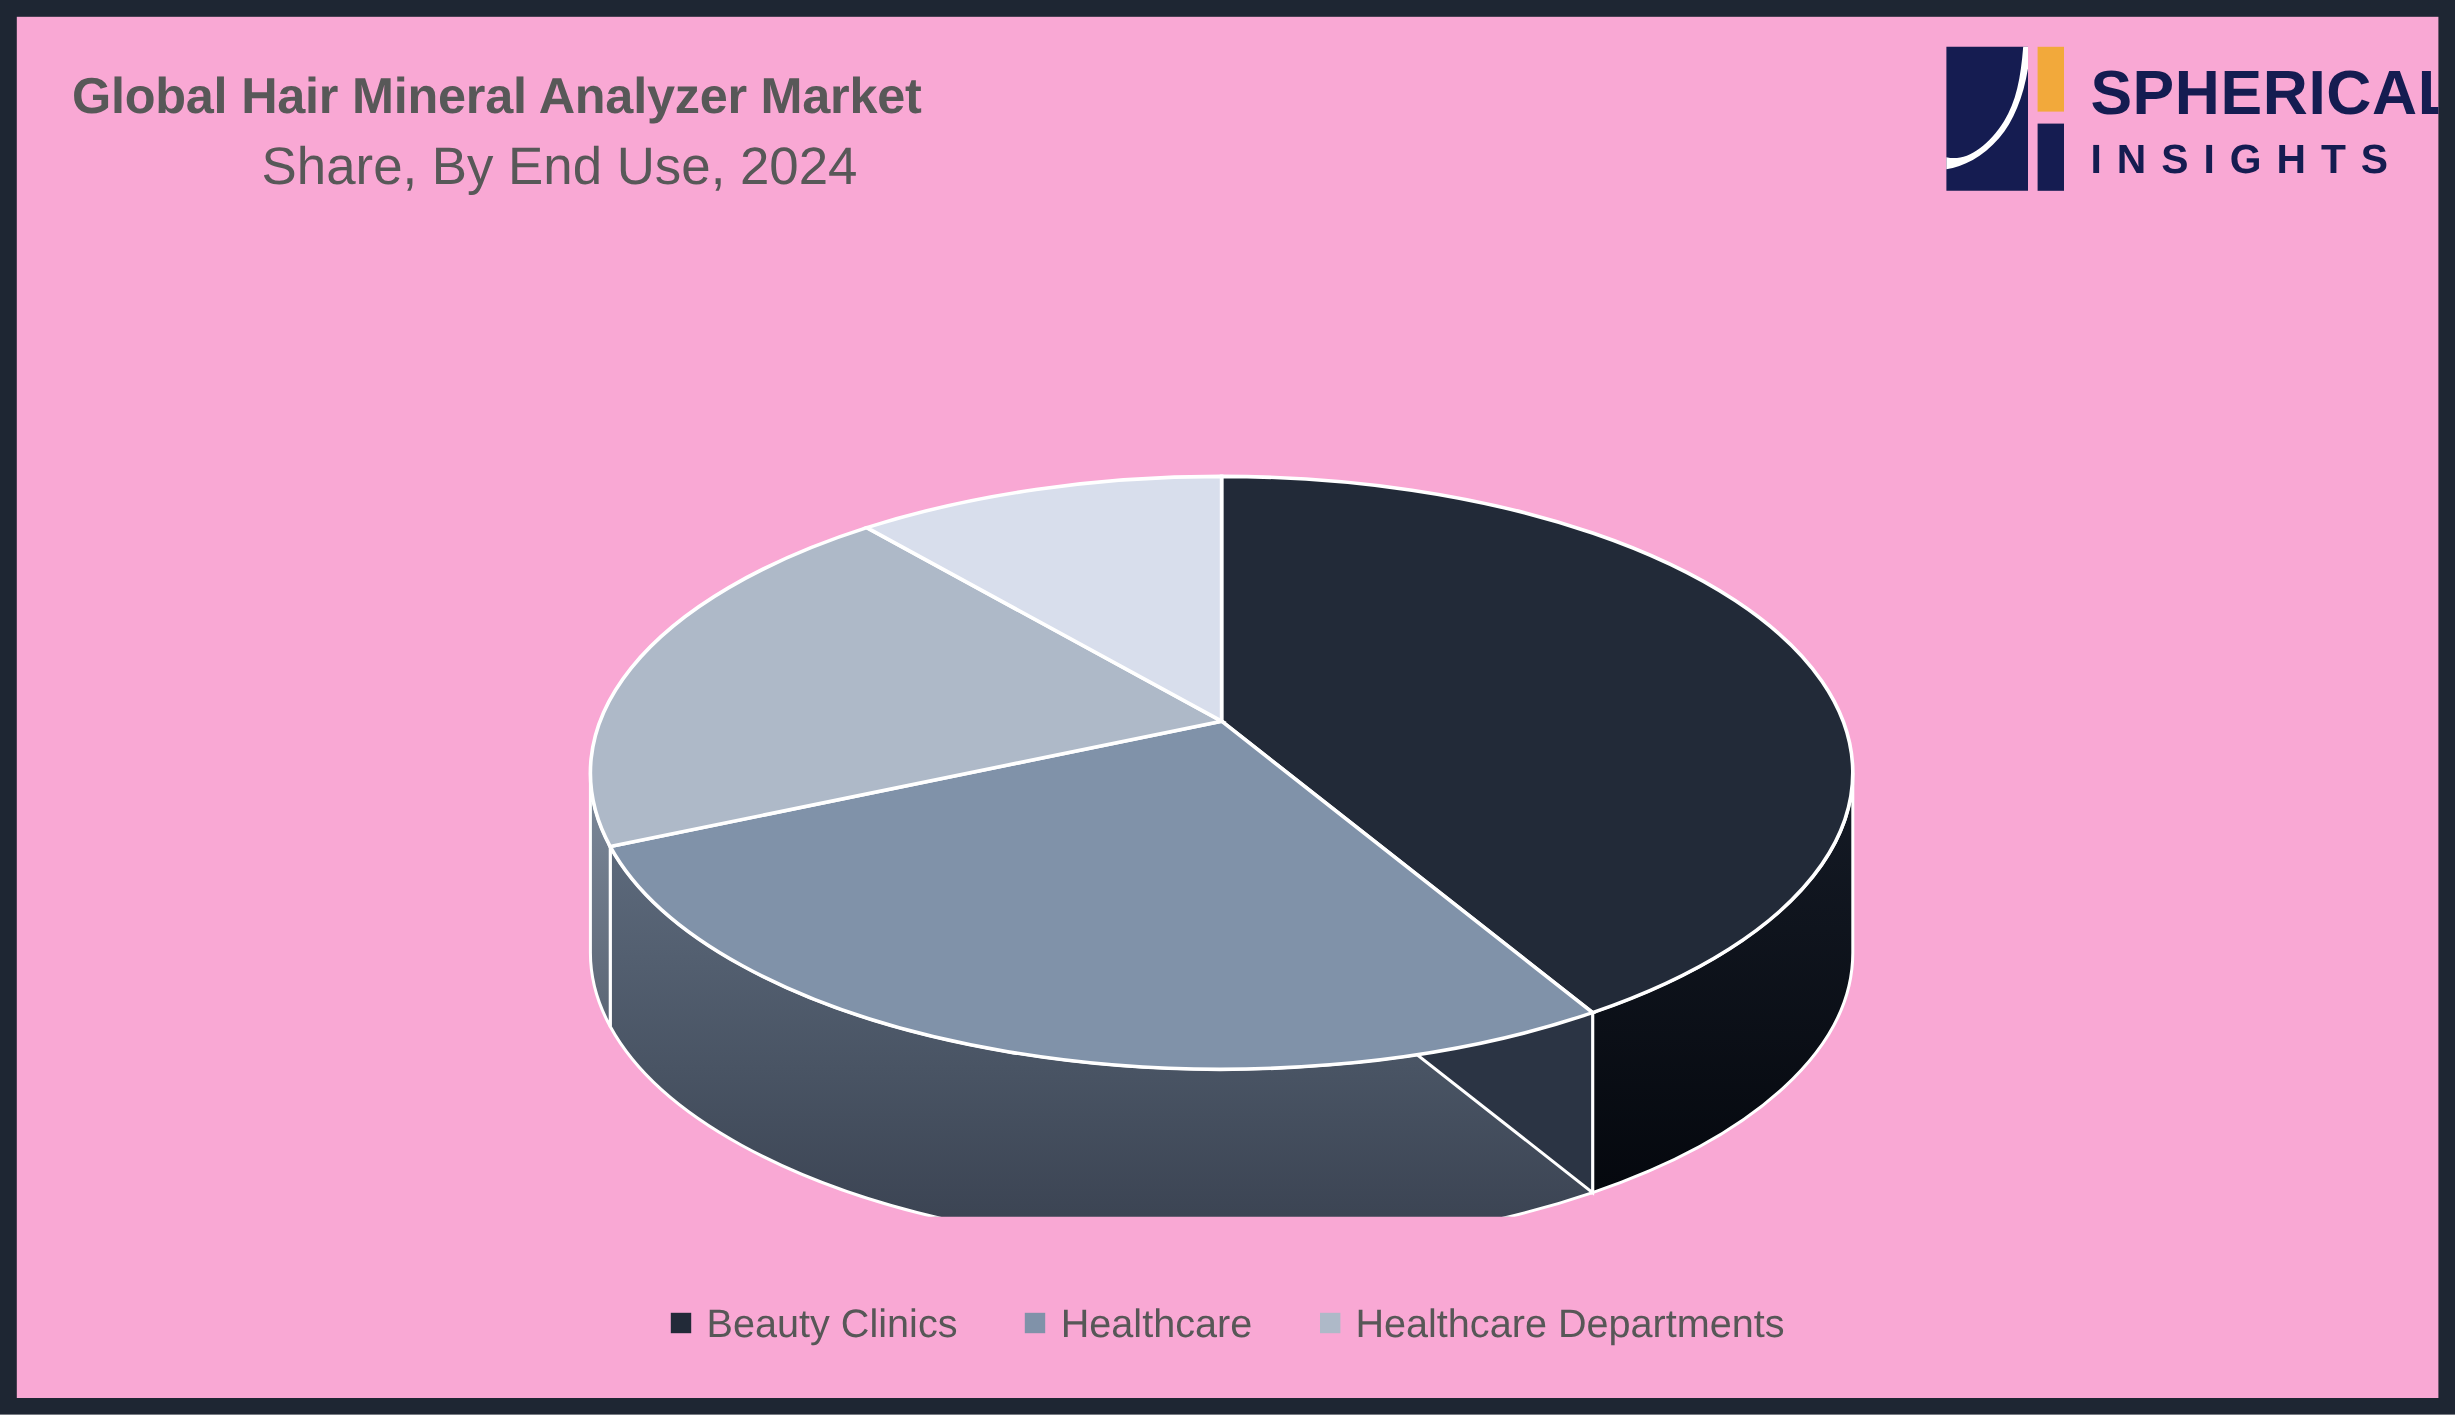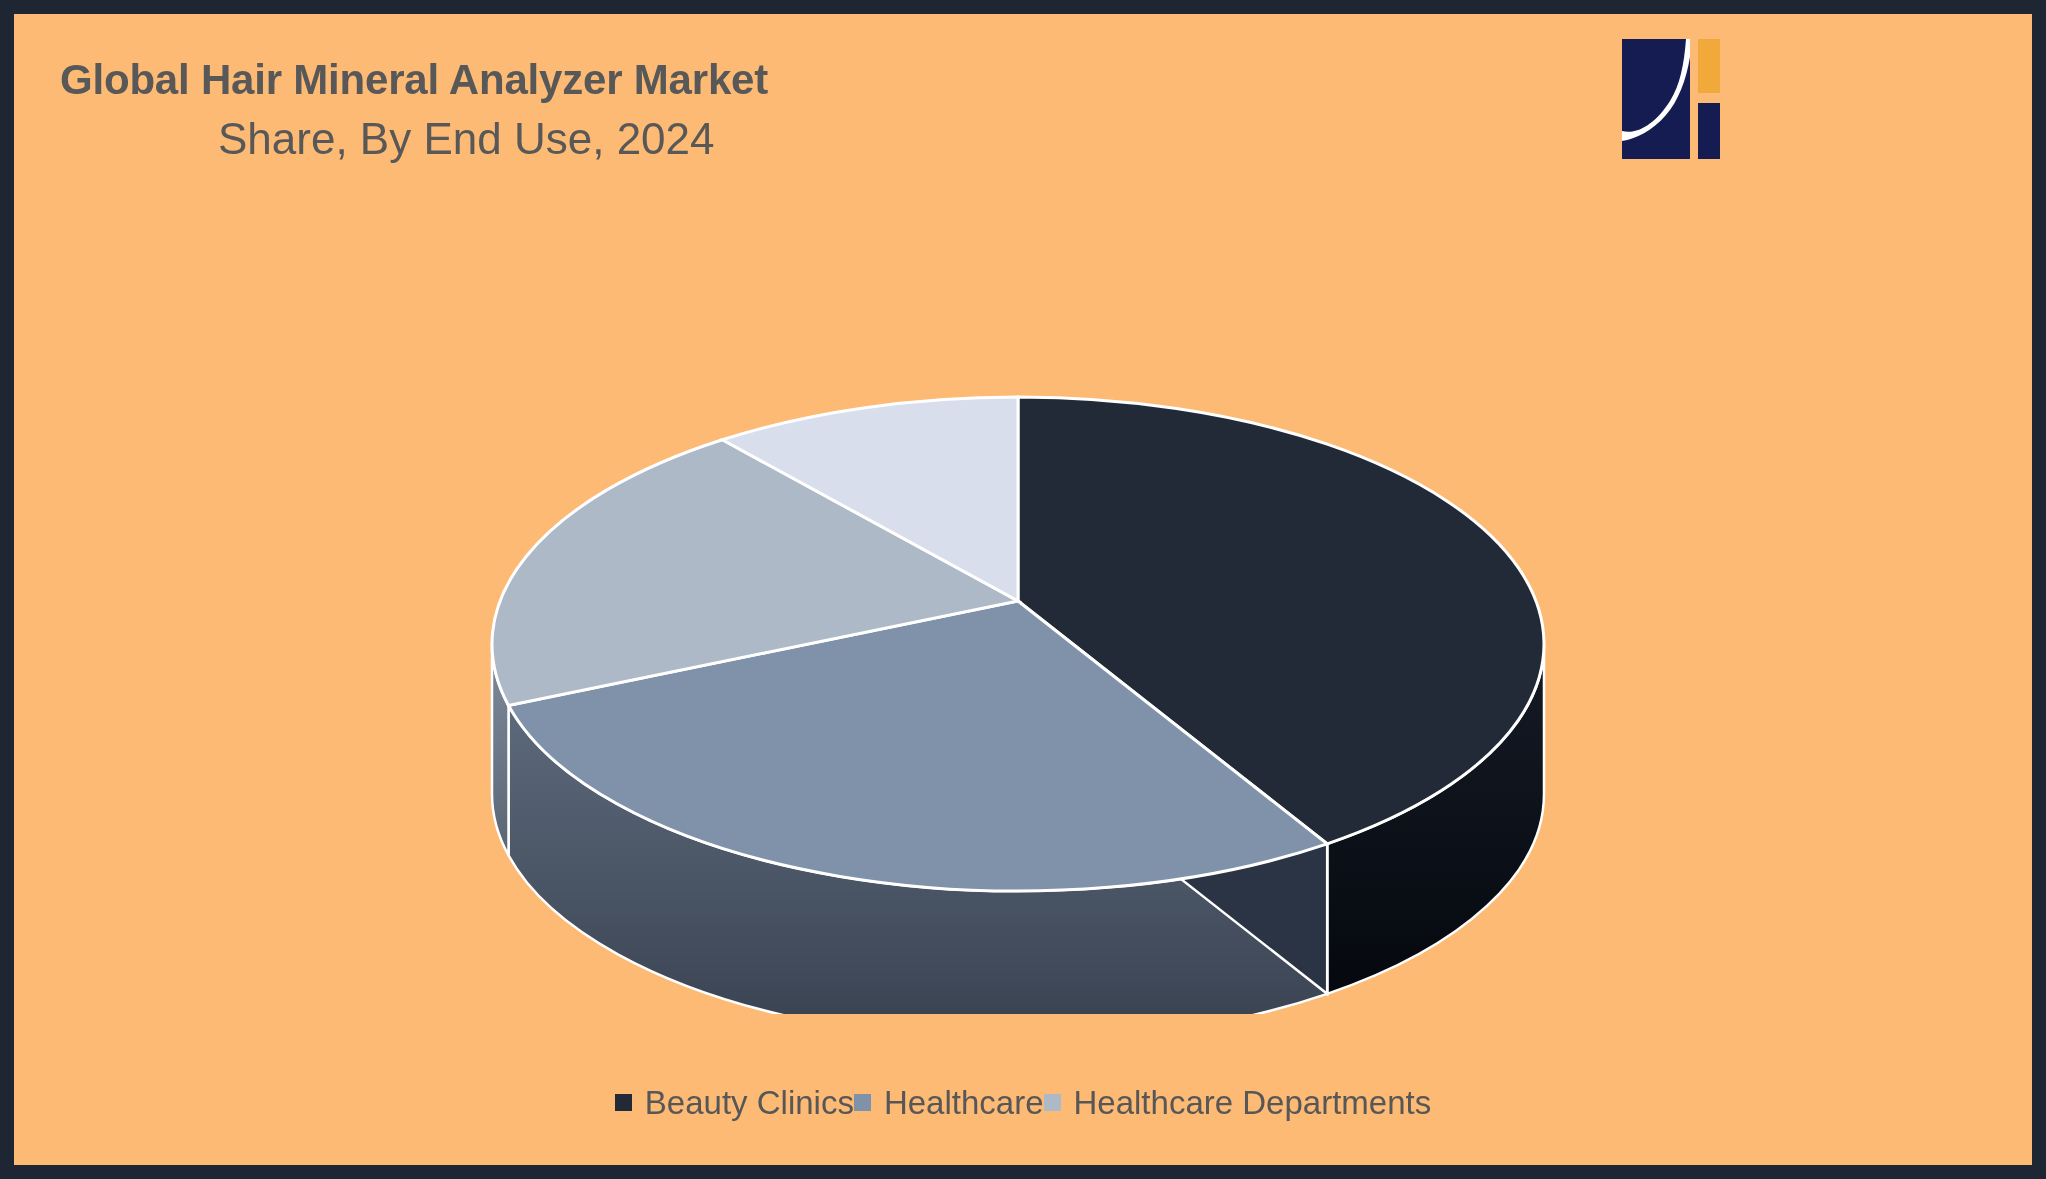--- a/index.html
+++ b/index.html
@@ -16,21 +16,21 @@
     width: 2046px;
     height: 1179px;
     background: #1e2633;
     padding: 14px;
   }
 
   #canvas {
     position: relative;
     width: 100%;
     height: 100%;
-    background: #fdba74;
+    background: #f9a8d4;
     overflow: hidden;
   }
 
   
   .titles {
     position: absolute;
     left: 46px;
     top: 42px;
     width: 1180px;
   }
@@ -108,20 +108,21 @@
 
   
   .legend {
     position: absolute;
     left: 0;
     right: 0;
     bottom: 46px;
     display: flex;
     justify-content: center;
     align-items: center;
+    gap: 56px;
   }
 
   .legend-item {
     display: flex;
     align-items: center;
     gap: 13px;
   }
 
   .legend-swatch {
     width: 17px;
@@ -151,20 +152,24 @@
       <svg class="logo-mark" viewBox="0 0 108 128">
 
         <path d="M2 4 H70 V124 H2 Z" fill="#151c51"></path>
         <path d="M2 96 C18 100 36 88 50 66 C60 50 64 30 66 4 L70 4 L70 22
                  C66 46 58 66 46 80 C32 96 16 104 2 106 Z" fill="#ffffff"></path>
 
         <rect x="78" y="4" width="22" height="54" fill="#f2a93b"></rect>
 
         <rect x="78" y="68" width="22" height="56" fill="#151c51"></rect>
       </svg>
+      <div class="logo-words">
+        <div class="logo-word-top">SPHERICAL</div>
+        <div class="logo-word-bottom">INSIGHTS</div>
+      </div>
     </div>
 
     <div id="chart-area">
       <svg id="pie-svg" viewBox="0 0 2018 850" preserveAspectRatio="xMidYMid meet">
         <defs>
           <linearGradient id="gradSide0" x1="0" y1="0" x2="0" y2="1">
             <stop offset="0%" stop-color="#151b26"></stop>
             <stop offset="100%" stop-color="#05080e"></stop>
           </linearGradient>
           <linearGradient id="gradSide1" x1="0" y1="0" x2="0" y2="1">

